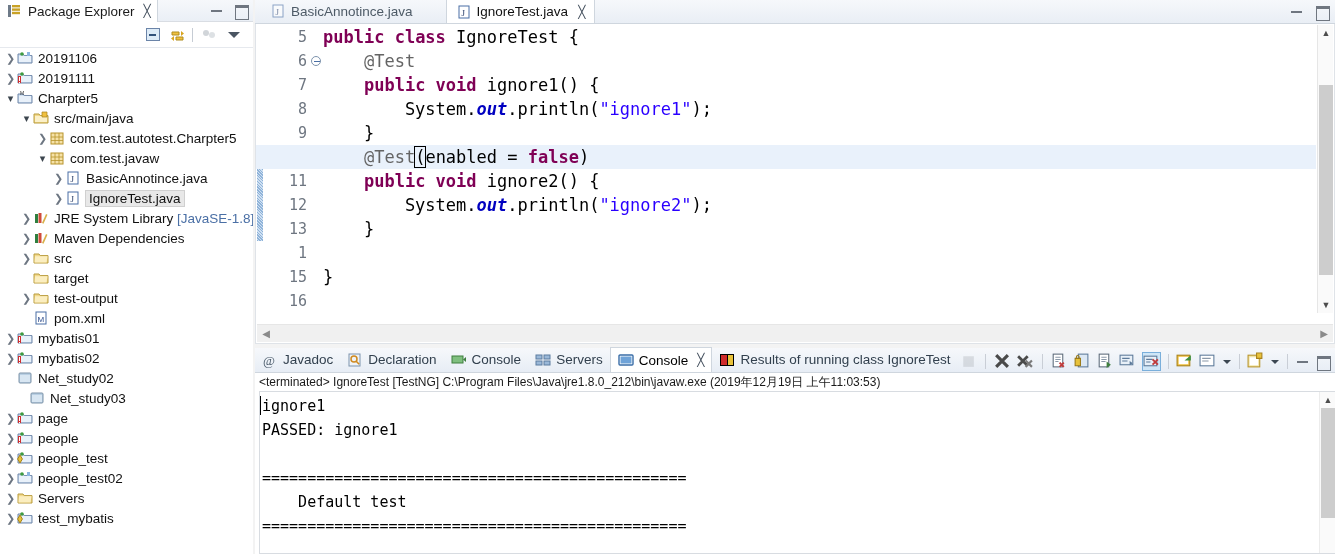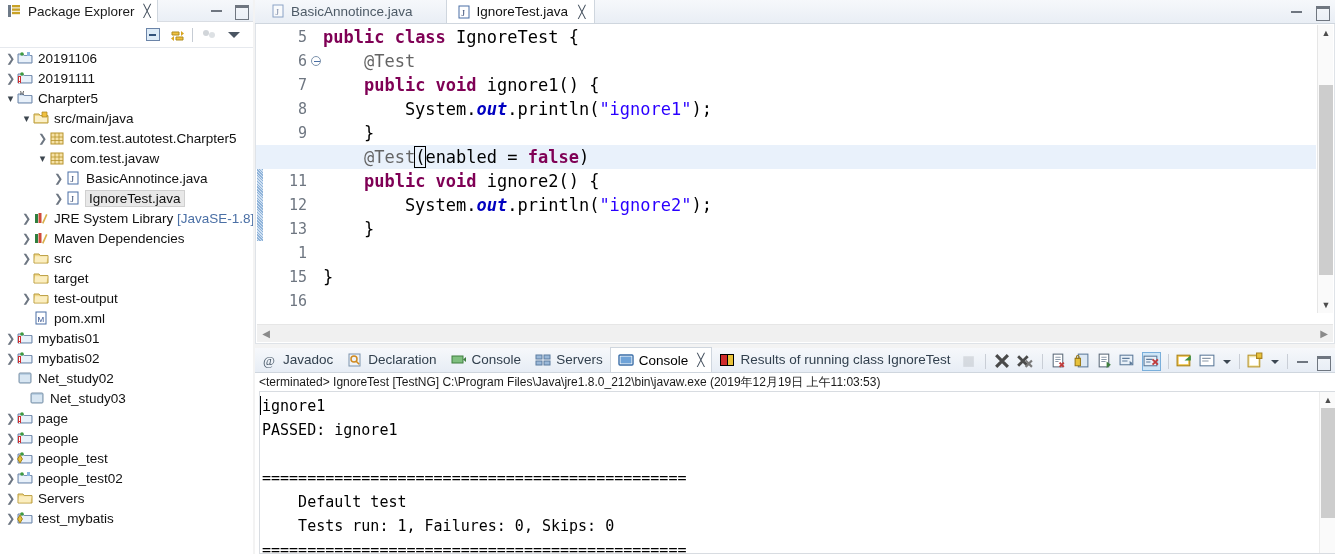--- a/index.html
+++ b/index.html
@@ -744,21 +744,21 @@
           </svg></span>
         <span class="ctb-caret"></span>
         <span class="ctb-sep"></span>
         <span class="wb min"></span>
         <span class="wb max"></span>
       </div>
 
     <div id="console-info">&lt;terminated&gt; IgnoreTest [TestNG] C:\Program Files\Java\jre1.8.0_212\bin\javaw.exe (2019年12月19日 上午11:03:53)</div>
 
     <div id="console-body">
-      <div id="console-text"><div class="first">ignore1</div><div>PASSED: ignore1</div><div>&nbsp;</div><div>===============================================</div><div>    Default test</div><div>    Tests run: 1, Failures: 0, Skips: 0</div><div>===============================================</div></div>
+      <div id="console-text"><div class="first">ignore1</div><div>PASSED: ignore1</div><div>&nbsp;</div><div>===============================================</div><div>    Default test</div><div>===============================================</div></div>
       <div id="vscroll-con">
         <span class="sb-arrow up">▲</span>
         <span class="sb-thumb" style="top:16px;height:110px;"></span>
       </div>
     </div>
   </div>
 
 </div>
 
 </body></html>

